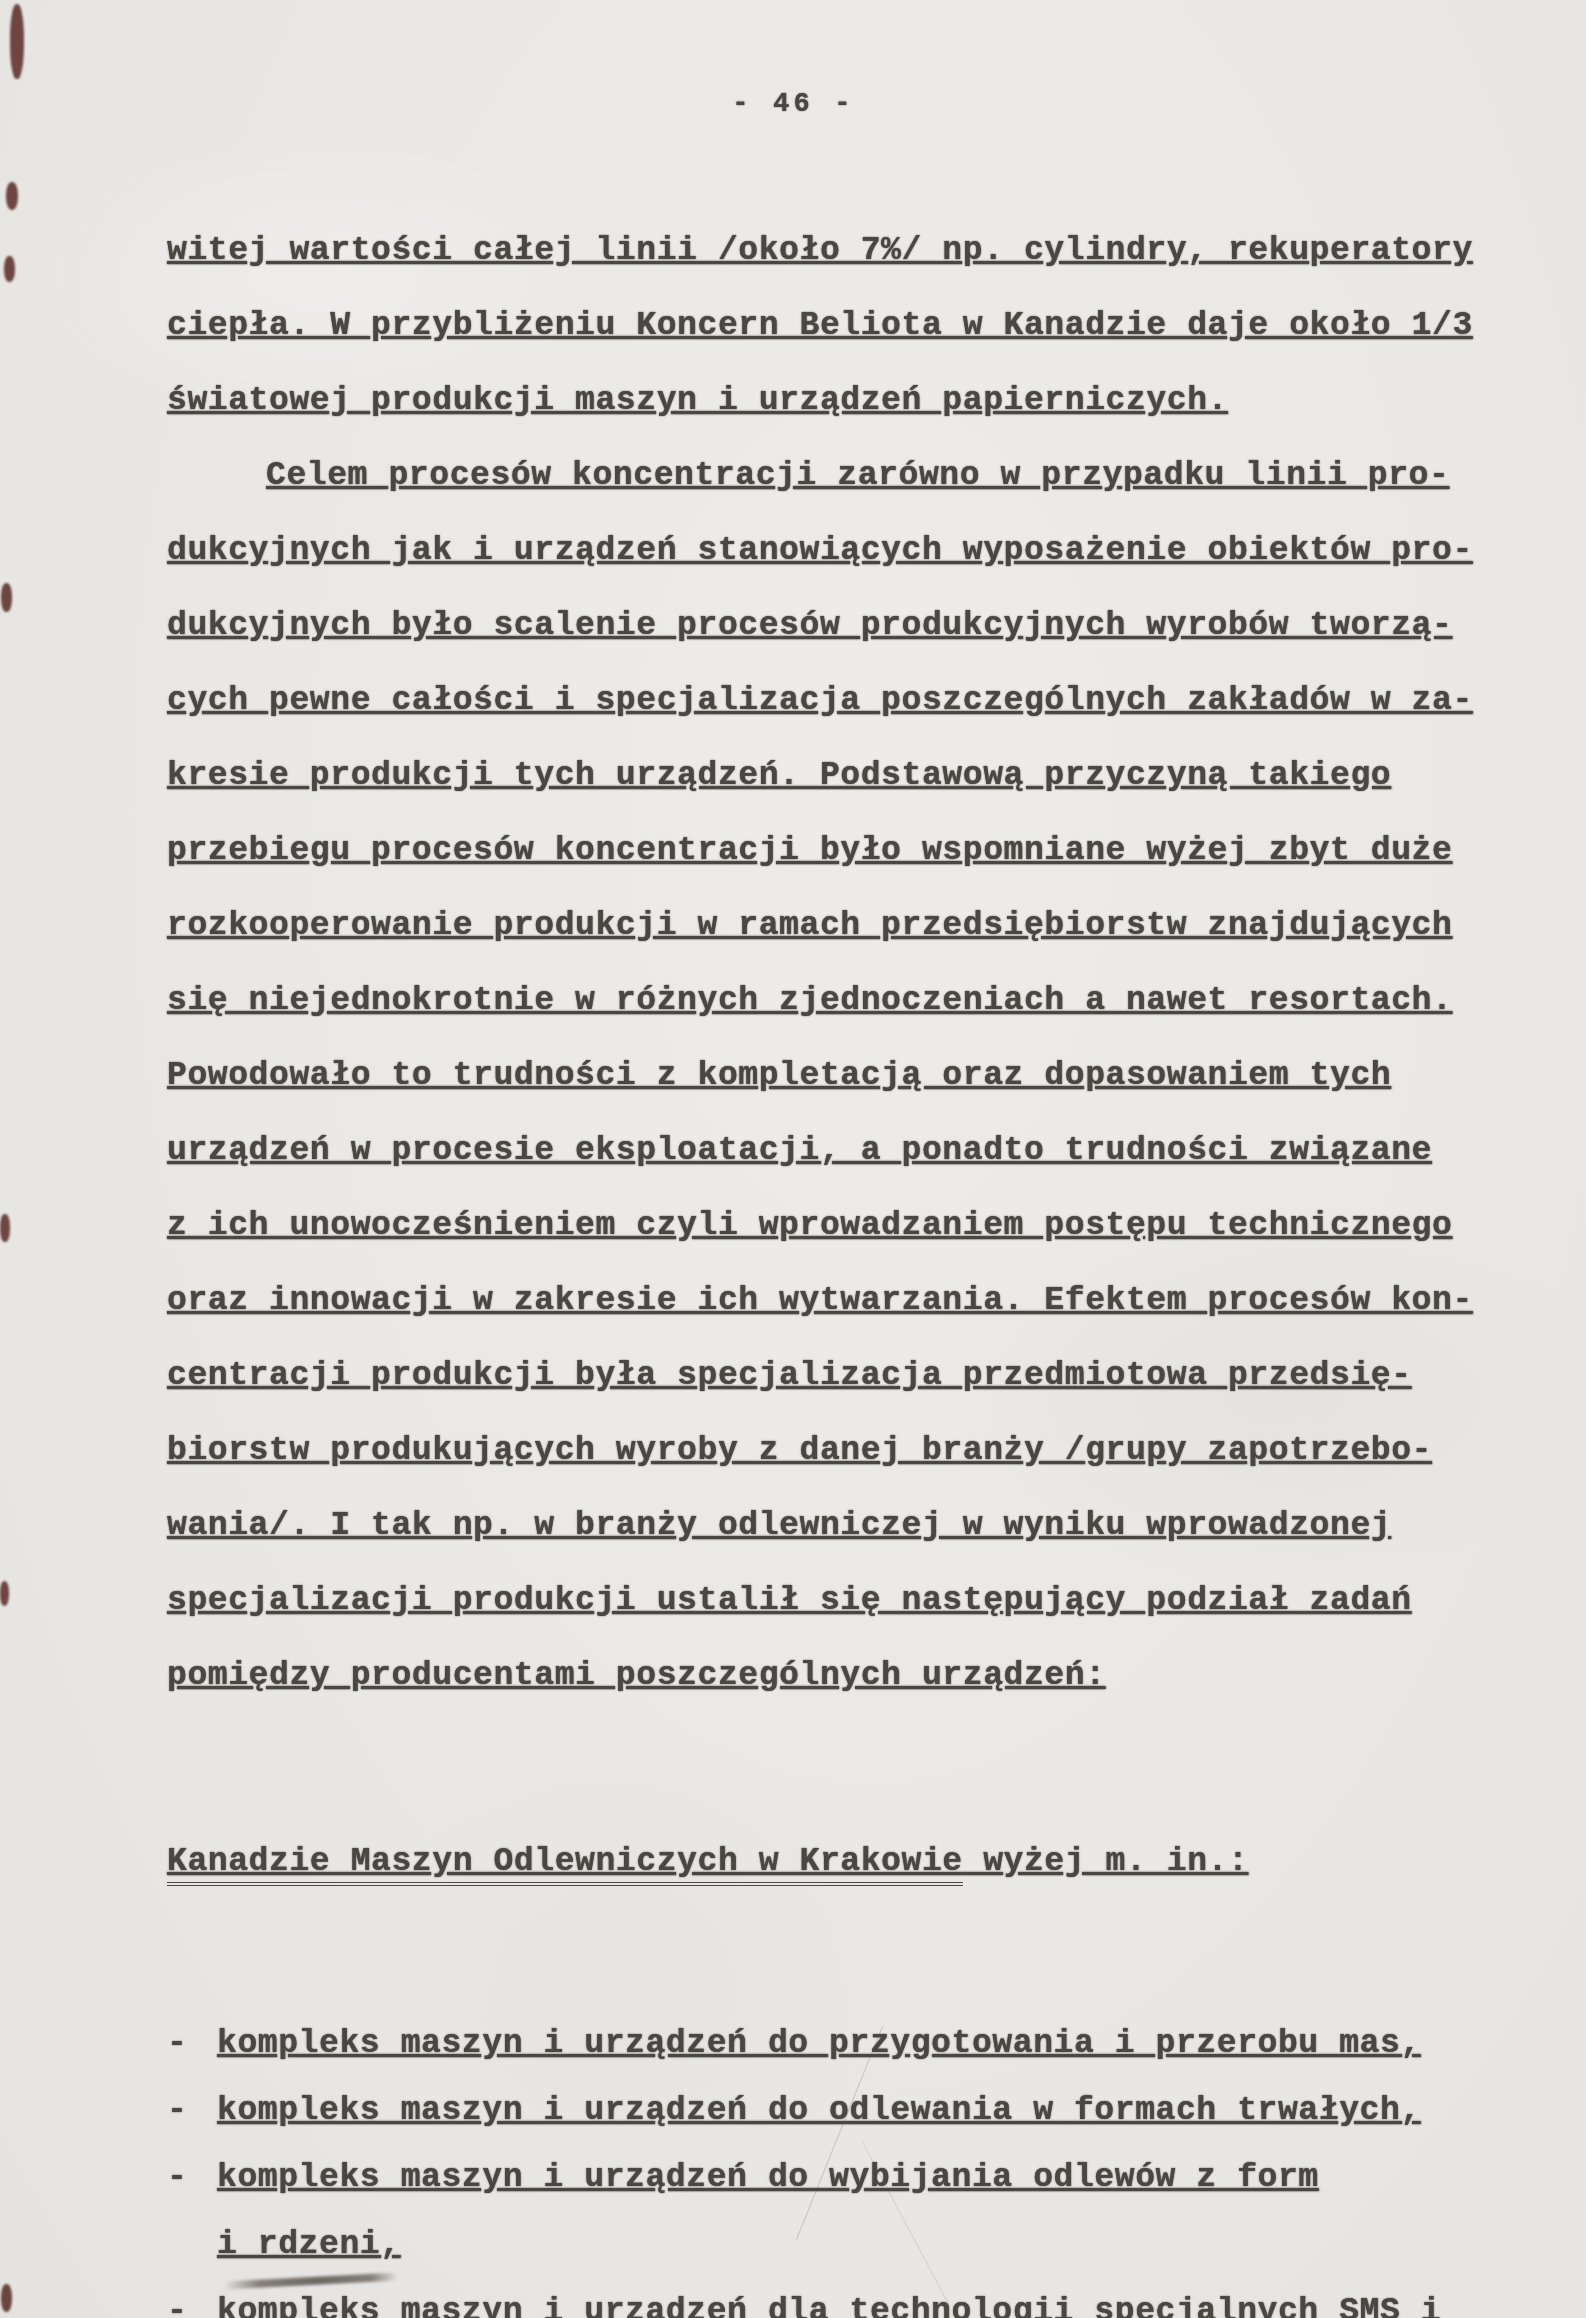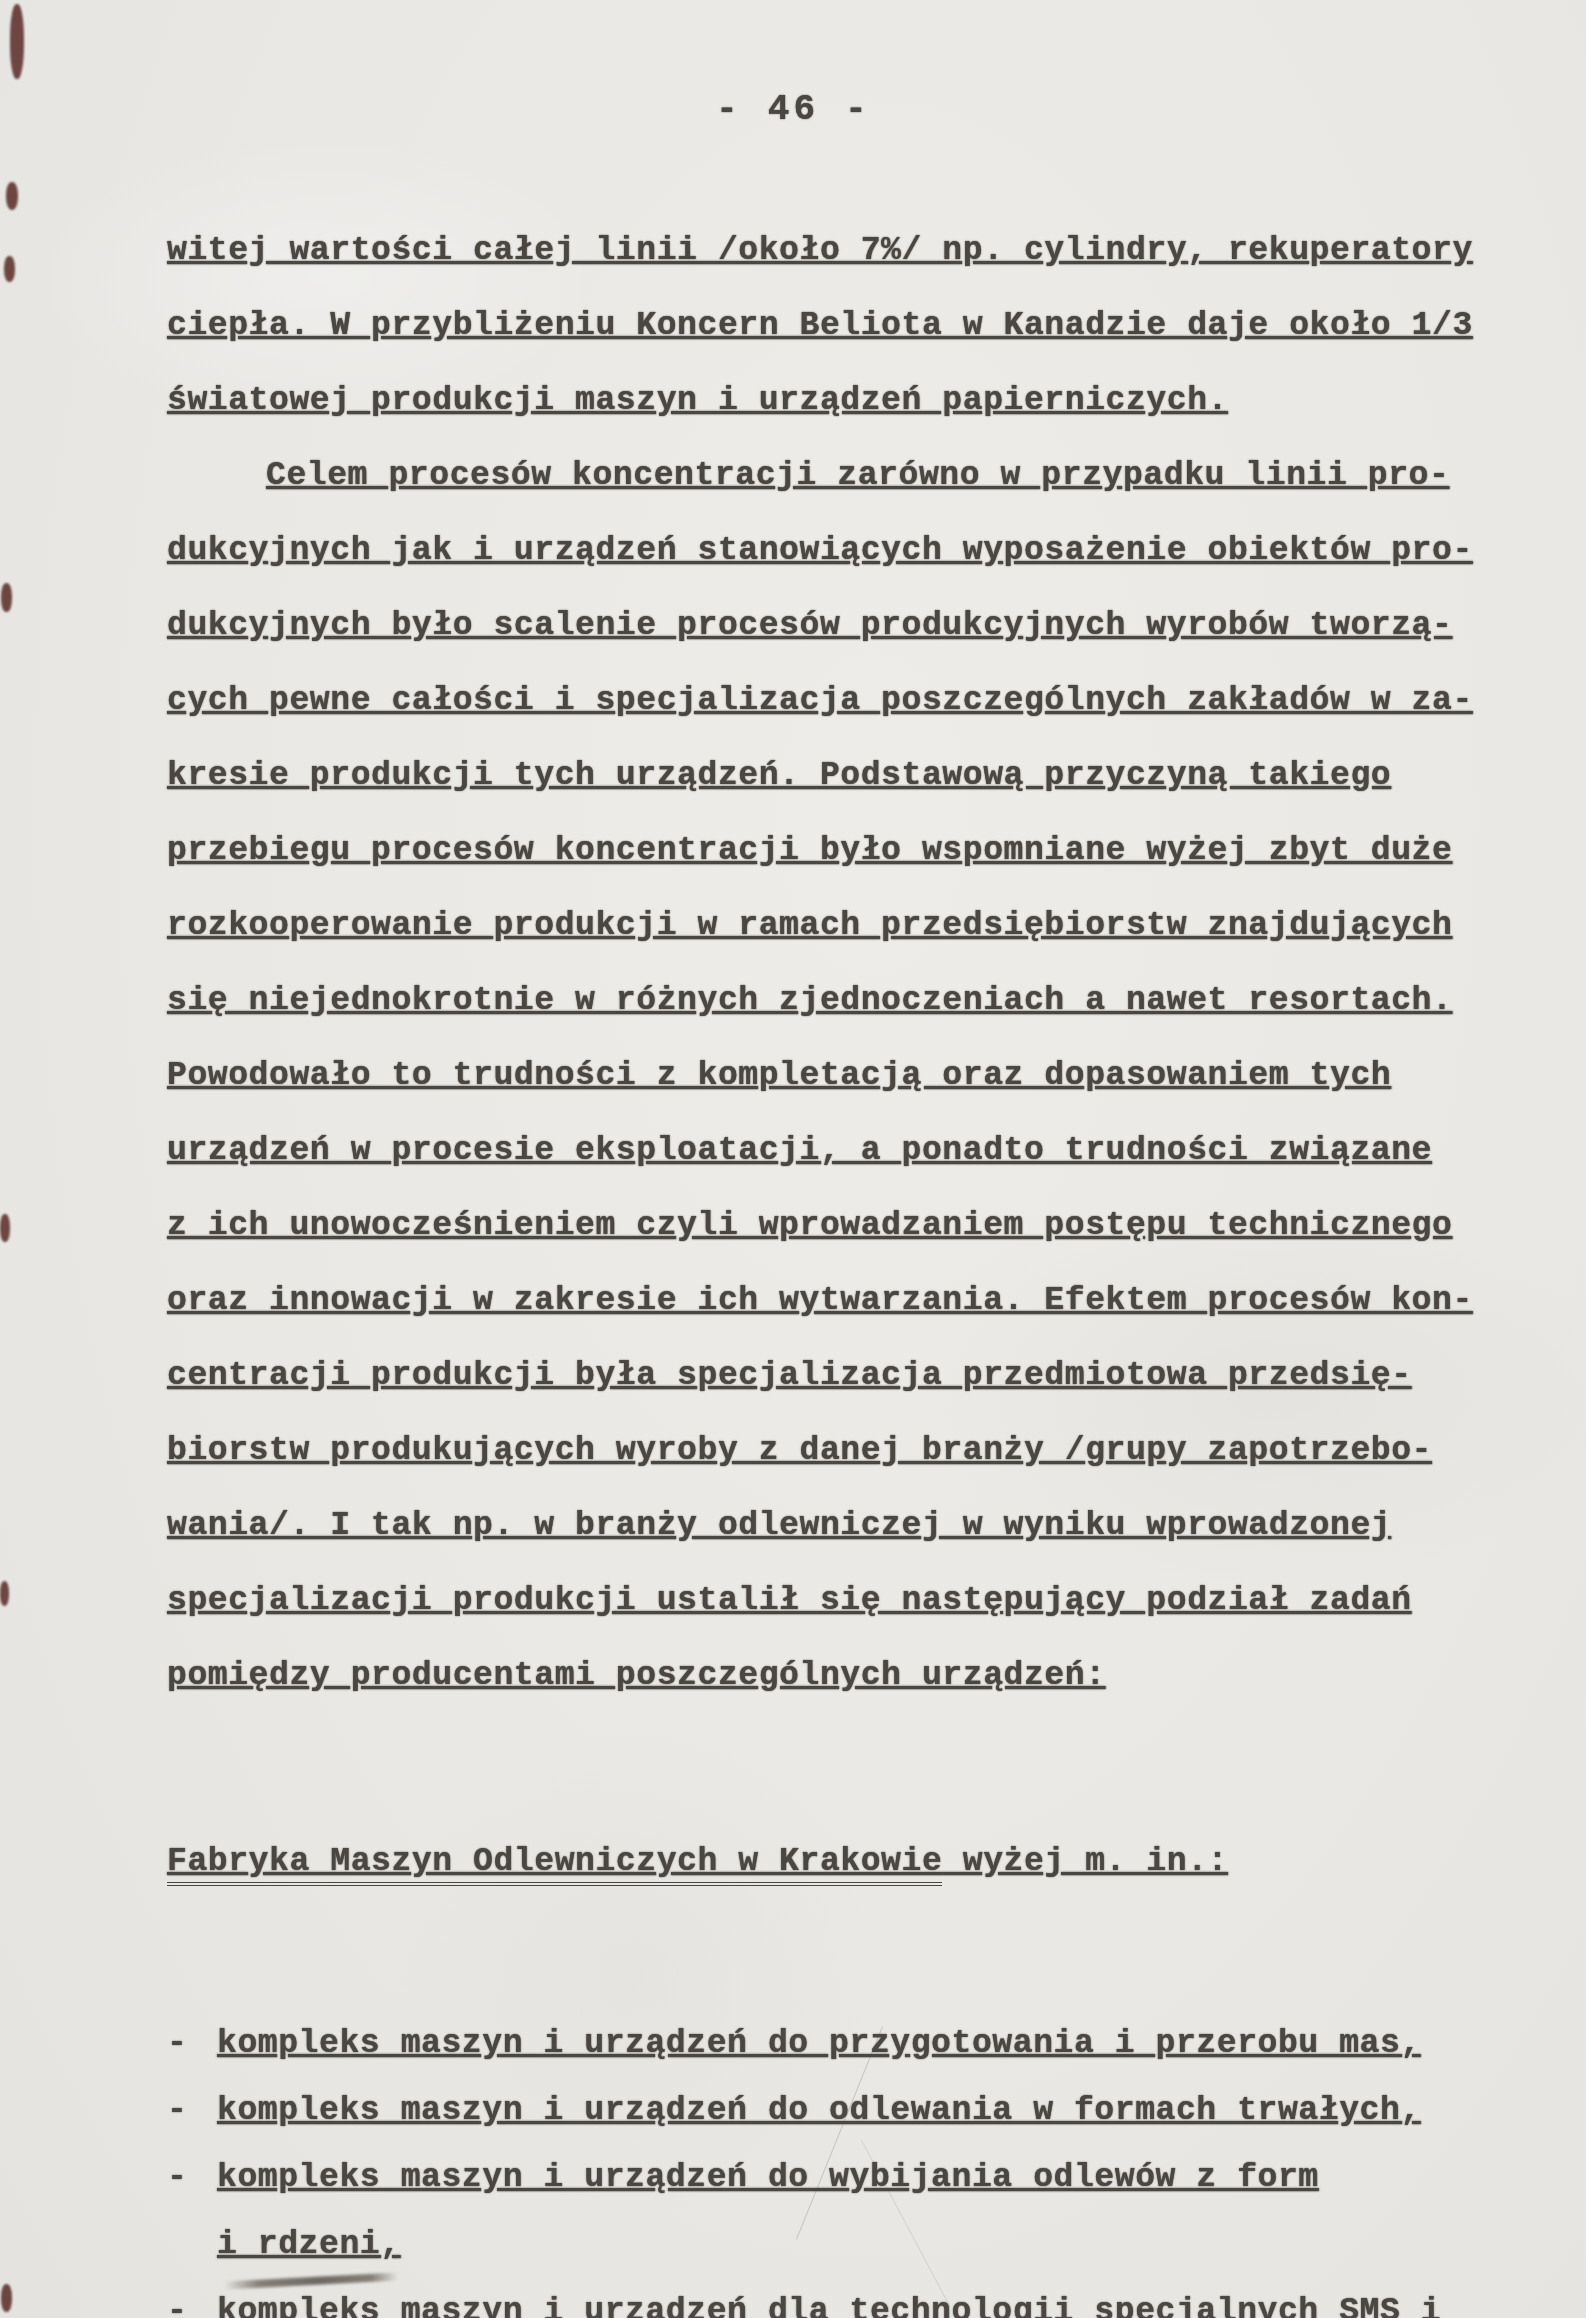--- a/index.html
+++ b/index.html
@@ -22,21 +22,21 @@
   .ink {
     color: #4a4641;
     text-shadow: 0 0 1.7px rgba(75,70,64,0.85), 0.3px 0.3px 0.7px rgba(75,70,64,0.5);
     filter: blur(0.4px);
     font-weight: 700;
   }
   .page-number {
     position: absolute;
     top: 89px; left: 0; width: 1587px;
     text-align: center;
-    font-size: 36px;
+    font-size: 27px;
     letter-spacing: 4.2px;
   }
   #text-flow {
     position: absolute;
     left: 167px; top: 139px; width: 1336px;
     font-size: 33px;
     letter-spacing: 0.6px;
     white-space: pre;
   }
   .line { height: 75px; line-height: 75px; text-decoration: underline; }
@@ -87,17 +87,17 @@
 
 <div class="pencil-mark"></div>
 <div class="scratch s1"></div>
 <div class="scratch s2"></div>
 
 <div class="page-number ink">- 46 -</div>
 
 <div id="text-flow" class="ink">
   <div id="paragraphs"><div class="paragraph"><div class="line">witej wartości całej linii /około 7%/ np. cylindry, rekuperatory</div><div class="line">ciepła. W przybliżeniu Koncern Beliota w Kanadzie daje około 1/3</div><div class="line">światowej produkcji maszyn i urządzeń papierniczych.</div></div><div class="paragraph indented"><div class="line">Celem procesów koncentracji zarówno w przypadku linii pro-</div><div class="line">dukcyjnych jak i urządzeń stanowiących wyposażenie obiektów pro-</div><div class="line">dukcyjnych było scalenie procesów produkcyjnych wyrobów tworzą-</div><div class="line">cych pewne całości i specjalizacja poszczególnych zakładów w za-</div><div class="line">kresie produkcji tych urządzeń. Podstawową przyczyną takiego</div><div class="line">przebiegu procesów koncentracji było wspomniane wyżej zbyt duże</div><div class="line">rozkooperowanie produkcji w ramach przedsiębiorstw znajdujących</div><div class="line">się niejednokrotnie w różnych zjednoczeniach a nawet resortach.</div><div class="line">Powodowało to trudności z kompletacją oraz dopasowaniem tych</div><div class="line">urządzeń w procesie eksploatacji, a ponadto trudności związane</div><div class="line">z ich unowocześnieniem czyli wprowadzaniem postępu technicznego</div><div class="line">oraz innowacji w zakresie ich wytwarzania. Efektem procesów kon-</div><div class="line">centracji produkcji była specjalizacja przedmiotowa przedsię-</div><div class="line">biorstw produkujących wyroby z danej branży /grupy zapotrzebo-</div><div class="line">wania/. I tak np. w branży odlewniczej w wyniku wprowadzonej</div><div class="line">specjalizacji produkcji ustalił się następujący podział zadań</div><div class="line">pomiędzy producentami poszczególnych urządzeń:</div></div></div>
 
-  <div class="line heading-line"><span class="u">Fabryka Maszyn Odlewniczych w Krakowie</span><span> wyżej m. in.:</span></div>
+  <div class="line heading-line"><span class="u">Kanadzie Maszyn Odlewniczych w Krakowie</span><span> wyżej m. in.:</span></div>
 
   <div id="list"><div class="list-item"><span class="bullet">-</span><div><div class="line">kompleks maszyn i urządzeń do przygotowania i przerobu mas,</div></div></div><div class="list-item"><span class="bullet">-</span><div><div class="line">kompleks maszyn i urządzeń do odlewania w formach trwałych,</div></div></div><div class="list-item"><span class="bullet">-</span><div><div class="line">kompleks maszyn i urządzeń do wybijania odlewów z form</div><div class="line">i rdzeni,</div></div></div><div class="list-item"><span class="bullet">-</span><div><div class="line">kompleks maszyn i urządzeń dla technologii specjalnych SMS i</div></div></div></div>
 </div>
 
 
 </body></html>

